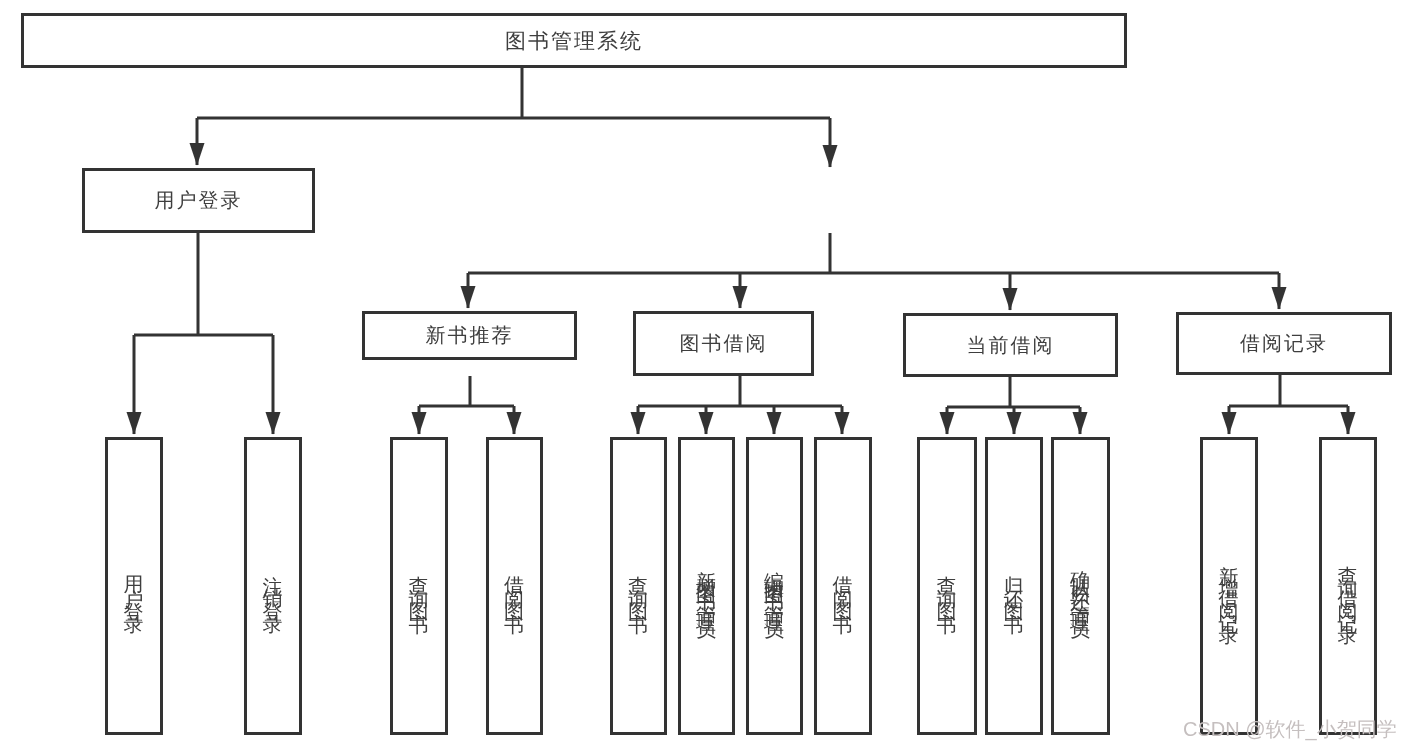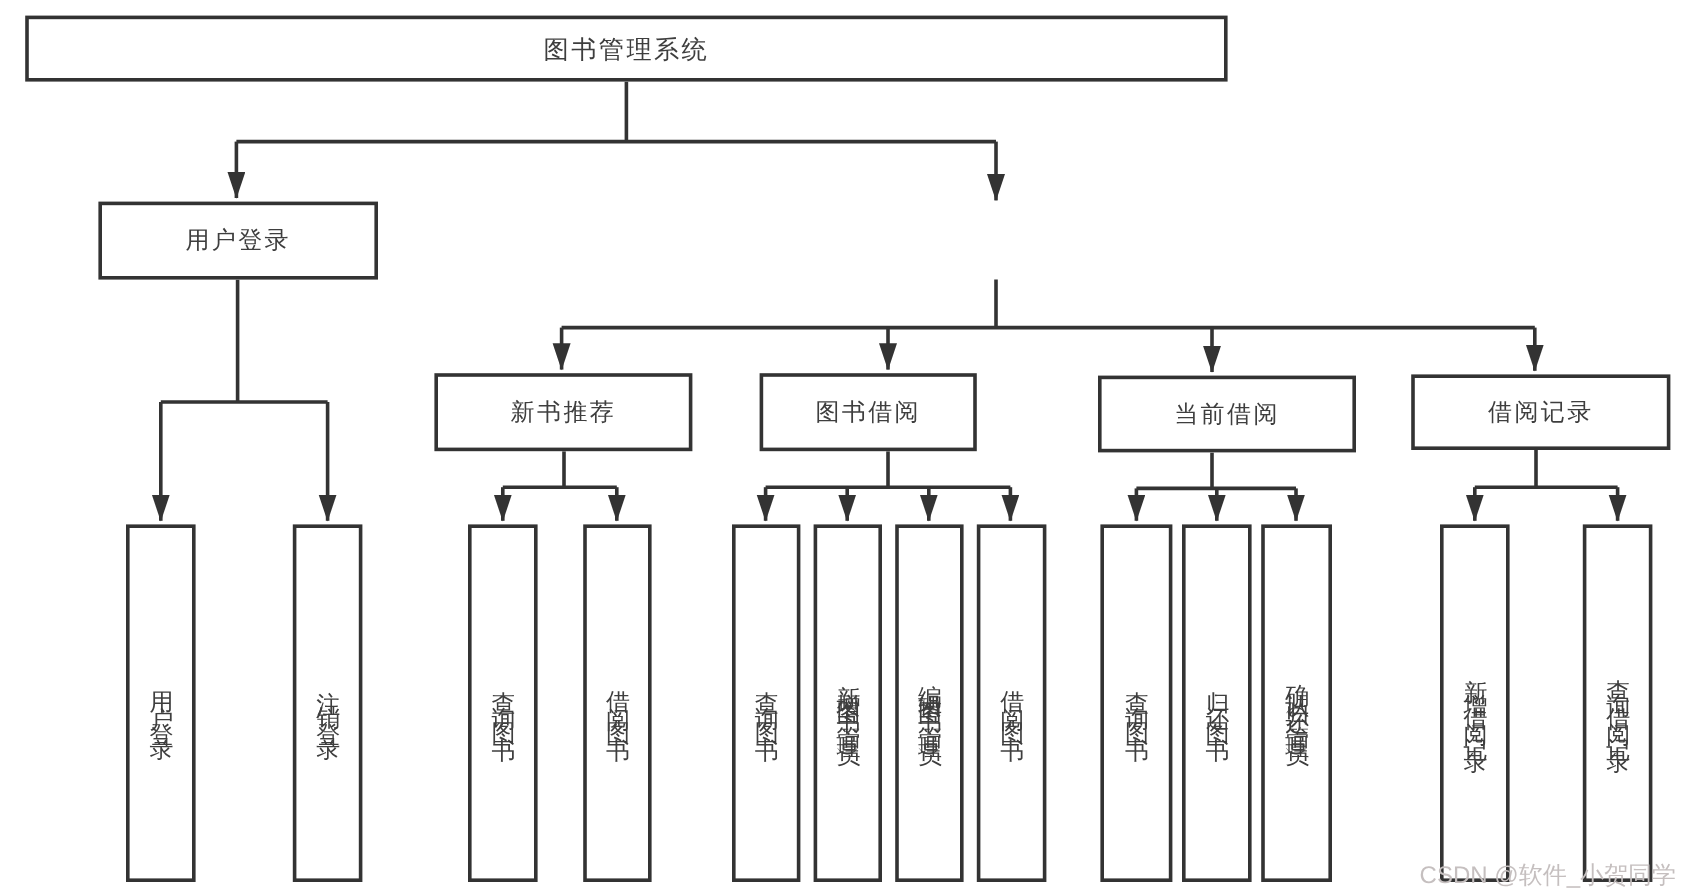--- a/index.html
+++ b/index.html
@@ -78,35 +78,35 @@
       <line x1="947" y1="407" x2="947" y2="434" marker-end="url(#arw)"></line>
       <line x1="1014" y1="407" x2="1014" y2="434" marker-end="url(#arw)"></line>
       <line x1="1080" y1="407" x2="1080" y2="434" marker-end="url(#arw)"></line>
 
       <path d="M1280 375 V406 M1229 406 H1348"></path>
       <line x1="1229" y1="406" x2="1229" y2="434" marker-end="url(#arw)"></line>
       <line x1="1348" y1="406" x2="1348" y2="434" marker-end="url(#arw)"></line>
     </g>
   </svg>
 
-  <div class="node" style="left:21px;top:13px;width:1002px;height:55px;">
+  <div class="node" style="left:21px;top:13px;width:1106px;height:55px;">
     <span class="hlabel root-label">图书管理系统</span>
   </div>
 
   <div class="node" style="left:82px;top:168px;width:233px;height:65px;">
     <span class="hlabel">用户登录</span>
   </div>
 
-  <div class="node" style="left:362px;top:311px;width:215px;height:65px;">
+  <div class="node" style="left:362px;top:311px;width:215px;height:49px;">
     <span class="hlabel">新书推荐</span>
   </div>
   <div class="node" style="left:633px;top:311px;width:181px;height:65px;">
     <span class="hlabel">图书借阅</span>
   </div>
-  <div class="node" style="left:903px;top:313px;width:215px;height:64px;margin-left:12px;">
+  <div class="node" style="left:903px;top:313px;width:215px;height:64px;">
     <span class="hlabel">当前借阅</span>
   </div>
   <div class="node" style="left:1176px;top:312px;width:216px;height:63px;">
     <span class="hlabel">借阅记录</span>
   </div>
 
   <div class="node leaf" style="left:105px;width:58px;">
     <span class="vtext">用户登录</span>
   </div>
   <div class="node leaf" style="left:244px;width:58px;">

